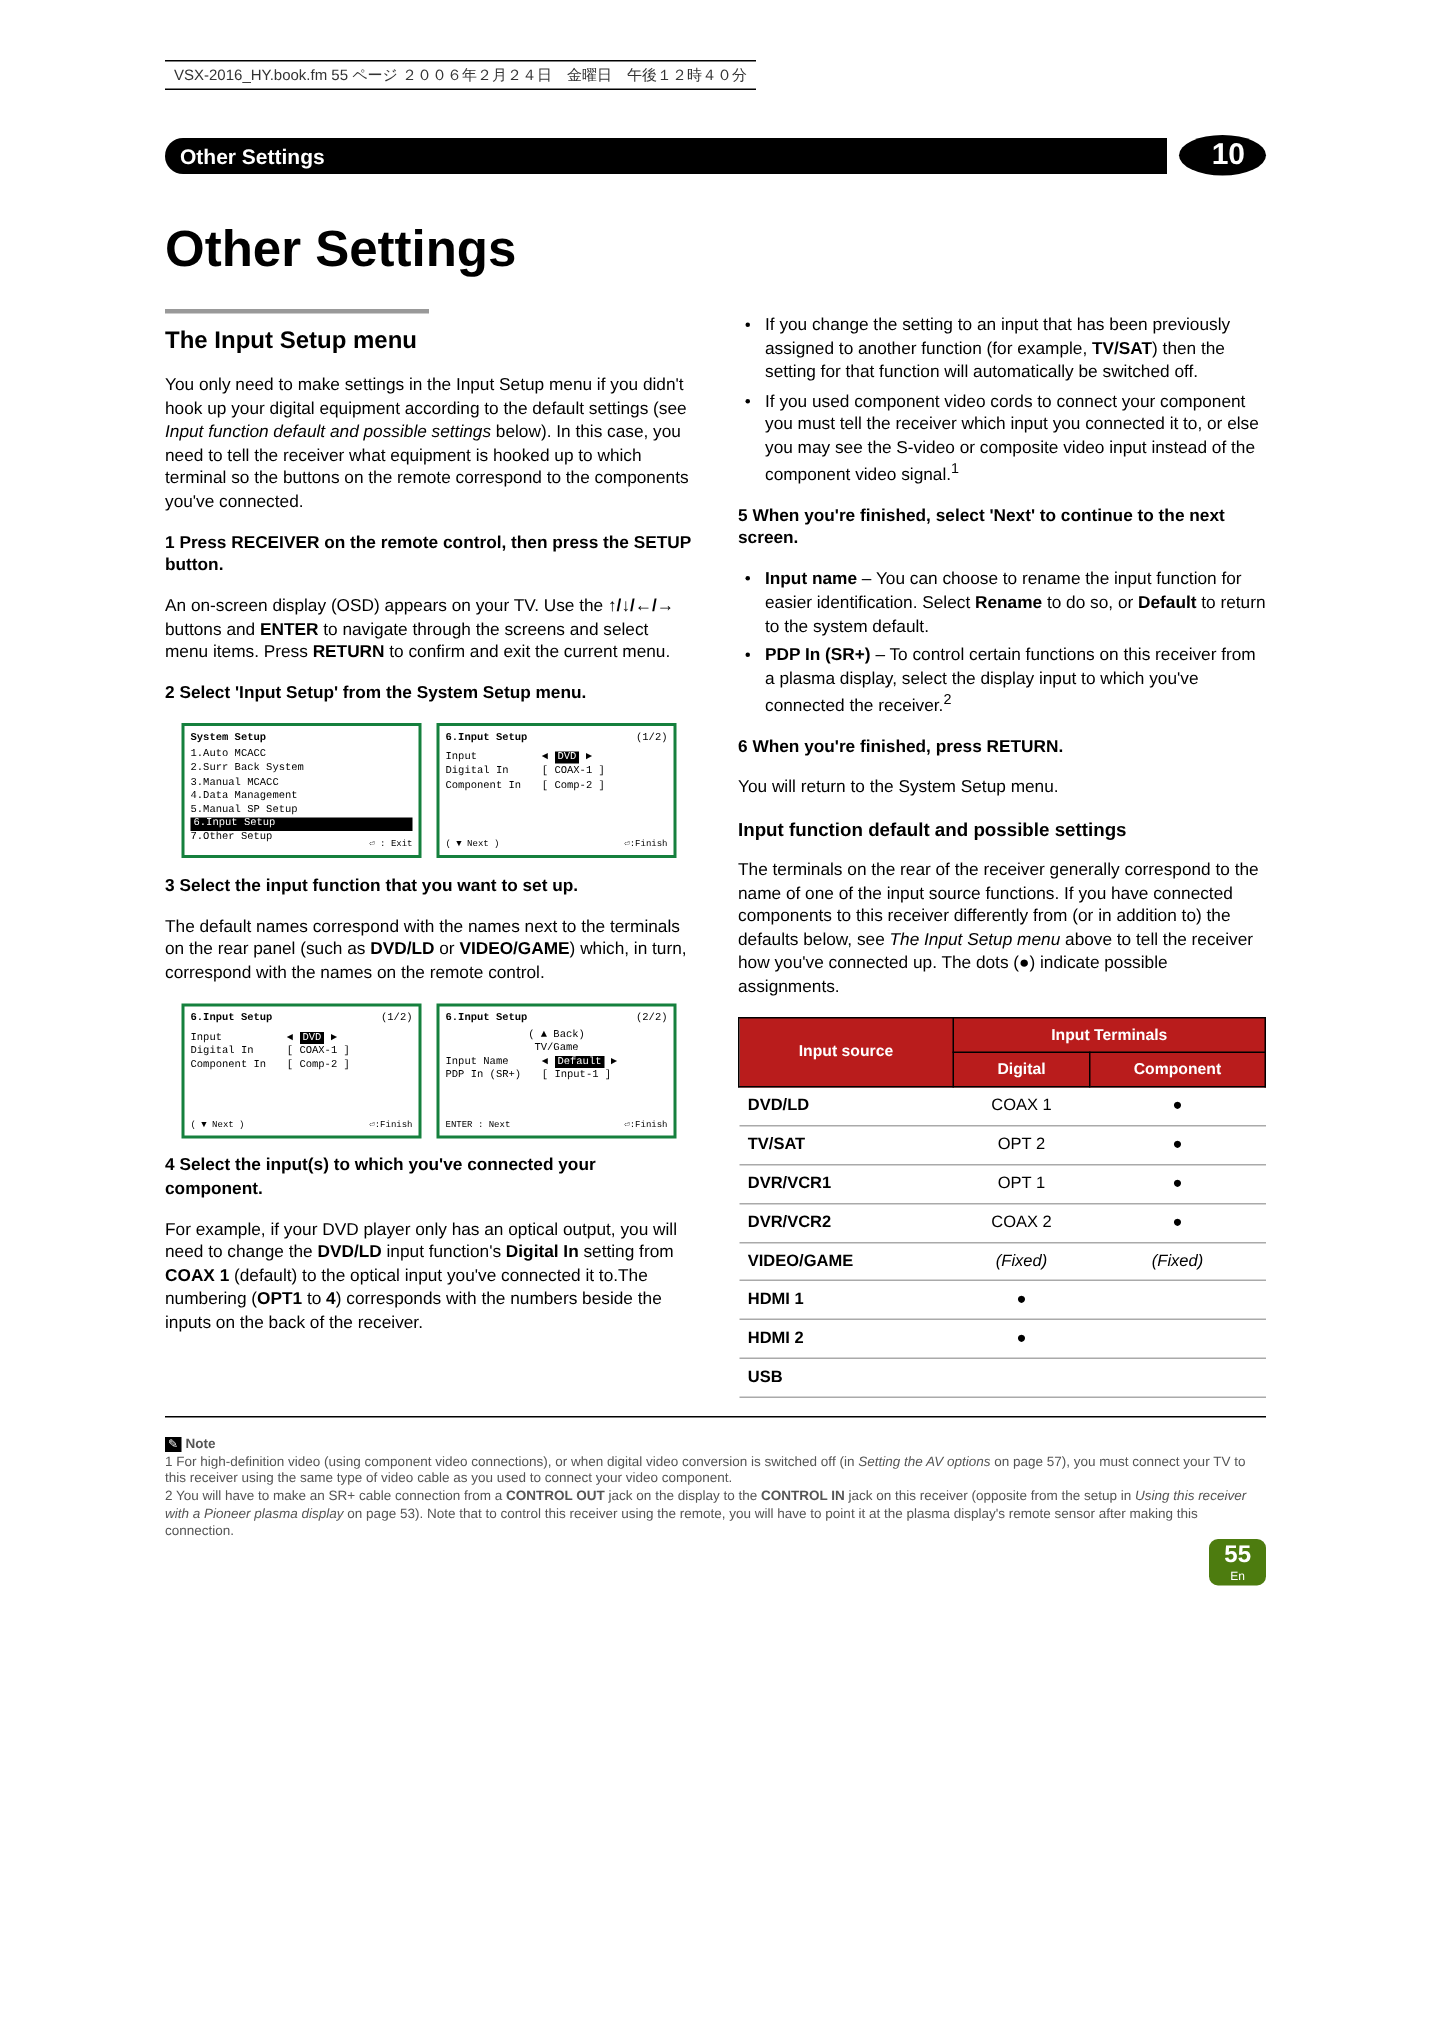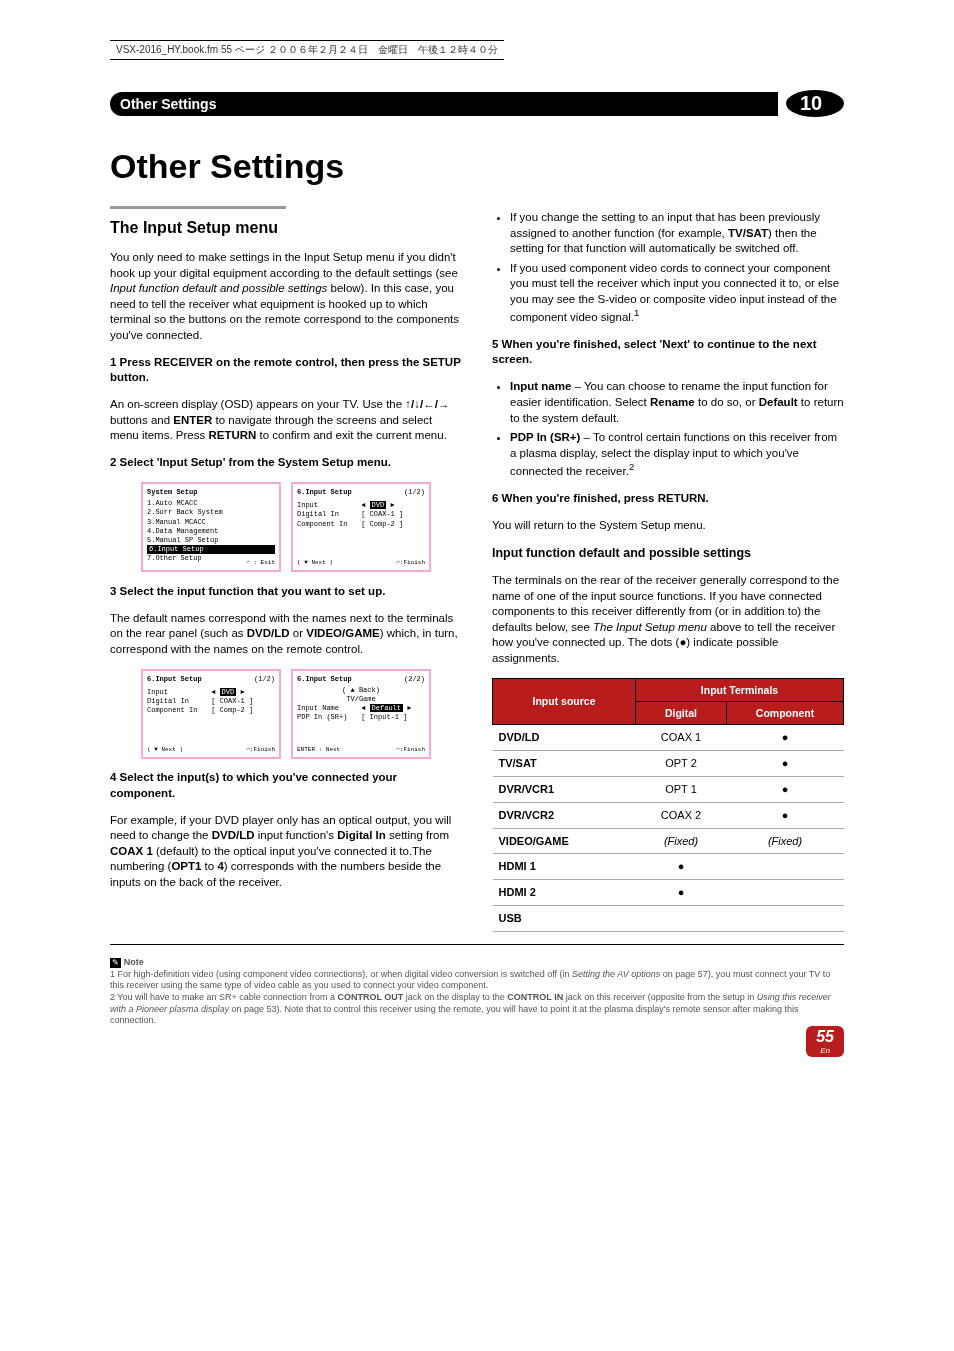--- a/index.html
+++ b/index.html
@@ -40,21 +40,21 @@
   }
   .section-header .chapnum {
     background: #000;
     color: #fff;
     font-weight: bold;
     font-size: 20px;
     padding: 2px 14px;
     border-radius: 50%;
     margin-left: 8px;
     min-width: 30px;
-    text-align: left;
+    text-align: right;
   }
   .chapter-line {
     font-size: 15px;
     font-weight: bold;
     margin-bottom: 0;
   }
   .chapter-title {
     font-size: 34px;
     font-weight: bold;
     margin: 0 0 20px 0;
@@ -85,22 +85,22 @@
     margin: 10px 0 4px 0;
   }
   .bold { font-weight: bold; }
   .osd-row {
     display: flex;
     gap: 10px;
     margin: 8px 0;
     justify-content: center;
   }
   .osd {
-    border: 2px solid #f9a8d4;
-    width: 140px;
+    border: 2px solid #15803d;
+    width: 160px;
     height: 90px;
     font-family: "Courier New", monospace;
     font-size: 7px;
     padding: 4px;
     box-sizing: border-box;
     line-height: 1.3;
     position: relative;
   }
   .osd .title { font-weight: bold; margin-bottom: 2px;}
   .osd .hl { background: #000000; color: #fff; padding: 0 2px; }
@@ -142,31 +142,30 @@
   }
   .note-icon {
     display: inline-block;
     background: #000;
     color: #fff;
     font-size: 8px;
     padding: 0 2px;
     margin-right: 3px;
   }
   .page-num-box {
-    background: #b91c1c;
+    background: #4d7c0f;
     color: #fff;
     font-weight: bold;
     font-size: 16px;
     padding: 2px 10px;
     border-radius: 6px;
     position: absolute;
     right: 110px;
     bottom: 20px;
     text-align: center;
-    font-style: italic;
   }
   .page-num-box .en { font-size: 8px; display:block; font-weight: normal;}
   .arrows { font-family: Arial; font-weight: bold; }
 </style>
 </head>
 <body>
 
 <div class="page">
 
   <div class="fm-header">VSX-2016_HY.book.fm 55 ページ ２００６年２月２４日　金曜日　午後１２時４０分</div>

